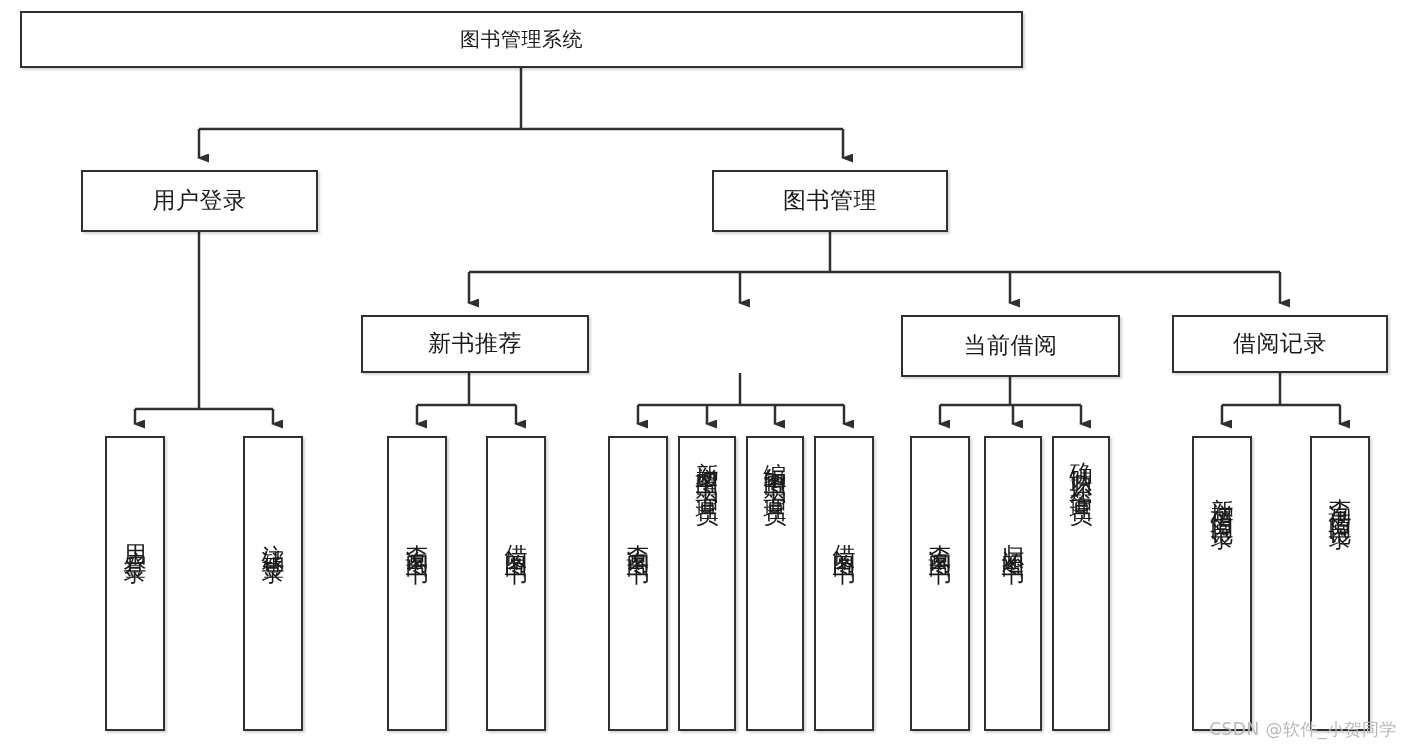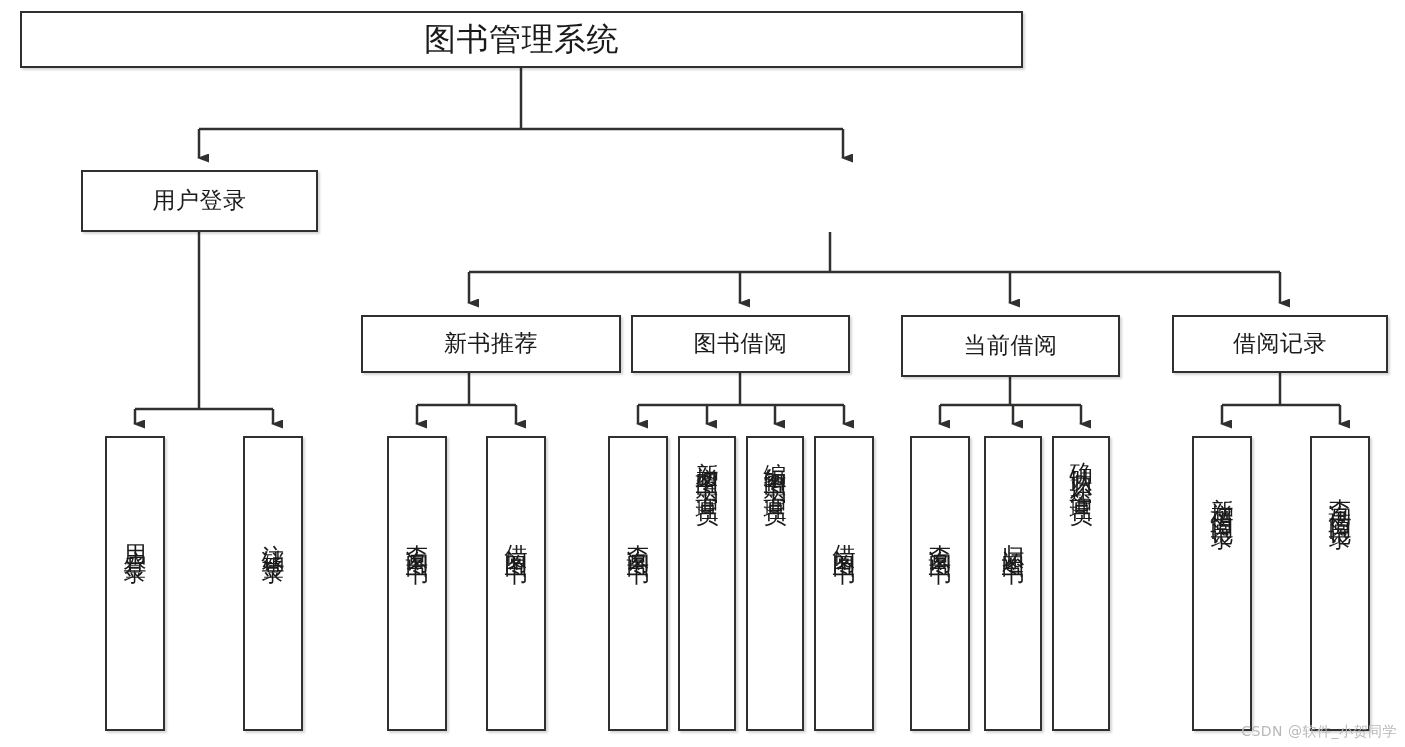--- a/index.html
+++ b/index.html
@@ -40,21 +40,21 @@
     text-align: center;
     line-height: 1.18;
     white-space: pre-line;
   }
   
   .node.horiz .label {
     font-size: 23px;
     letter-spacing: 0.5px;
   }
   .node.root .label {
-    font-size: 32px;
+    font-size: 20px;
   }
   
   .node.vert {
     align-items: flex-start;
     justify-content: center;
     padding-top: 6px;
   }
   .node.vert .label {
     writing-mode: vertical-rl;
     text-orientation: upright;
@@ -66,21 +66,21 @@
   .node.vert.mid2 .label {
     margin-top: 82px;
   }
   .node.vert.mid3 .label {
     margin-top: 36px;
   }
   .watermark {
     position: absolute;
     right: 8px;
     bottom: 6px;
-    font-size: 14px;
+    font-size: 17px;
     color: #b9b9b9;
     letter-spacing: 0.5px;
     white-space: nowrap;
   }
 </style>
 </head>
 <body>
 
 <div id="canvas">
 
@@ -134,26 +134,26 @@
     </g>
   </svg>
 
   <div class="node horiz root" style="left:20px; top:11px; width:1003px; height:57px;">
     <span class="label">图书管理系统</span>
   </div>
 
   <div class="node horiz" style="left:81px; top:170px; width:237px; height:62px;">
     <span class="label">用户登录</span>
   </div>
-
-  <div class="node horiz" style="left:361px; top:315px; width:260px; height:58px;">
+  <div class="node horiz" style="left:712px; top:170px; width:236px; height:62px;">
+    <span class="label">图书管理</span>
+  </div>
+
+  <div class="node horiz" style="left:361px; top:315px; width:228px; height:58px;">
     <span class="label">新书推荐</span>
-  </div>
-  <div class="node horiz" style="left:631px; top:315px; width:219px; height:58px;">
-    <span class="label">图书借阅</span>
   </div>
   <div class="node horiz" style="left:901px; top:315px; width:219px; height:62px;">
     <span class="label">当前借阅</span>
   </div>
   <div class="node horiz" style="left:1172px; top:315px; width:216px; height:58px;justify-content:center;">
     <span class="label">借阅记录</span>
   </div>
 
   <div class="node vert mid2" style="left:105px; top:436px; width:60px; height:295px;">
     <span class="label">用户登录</span>

